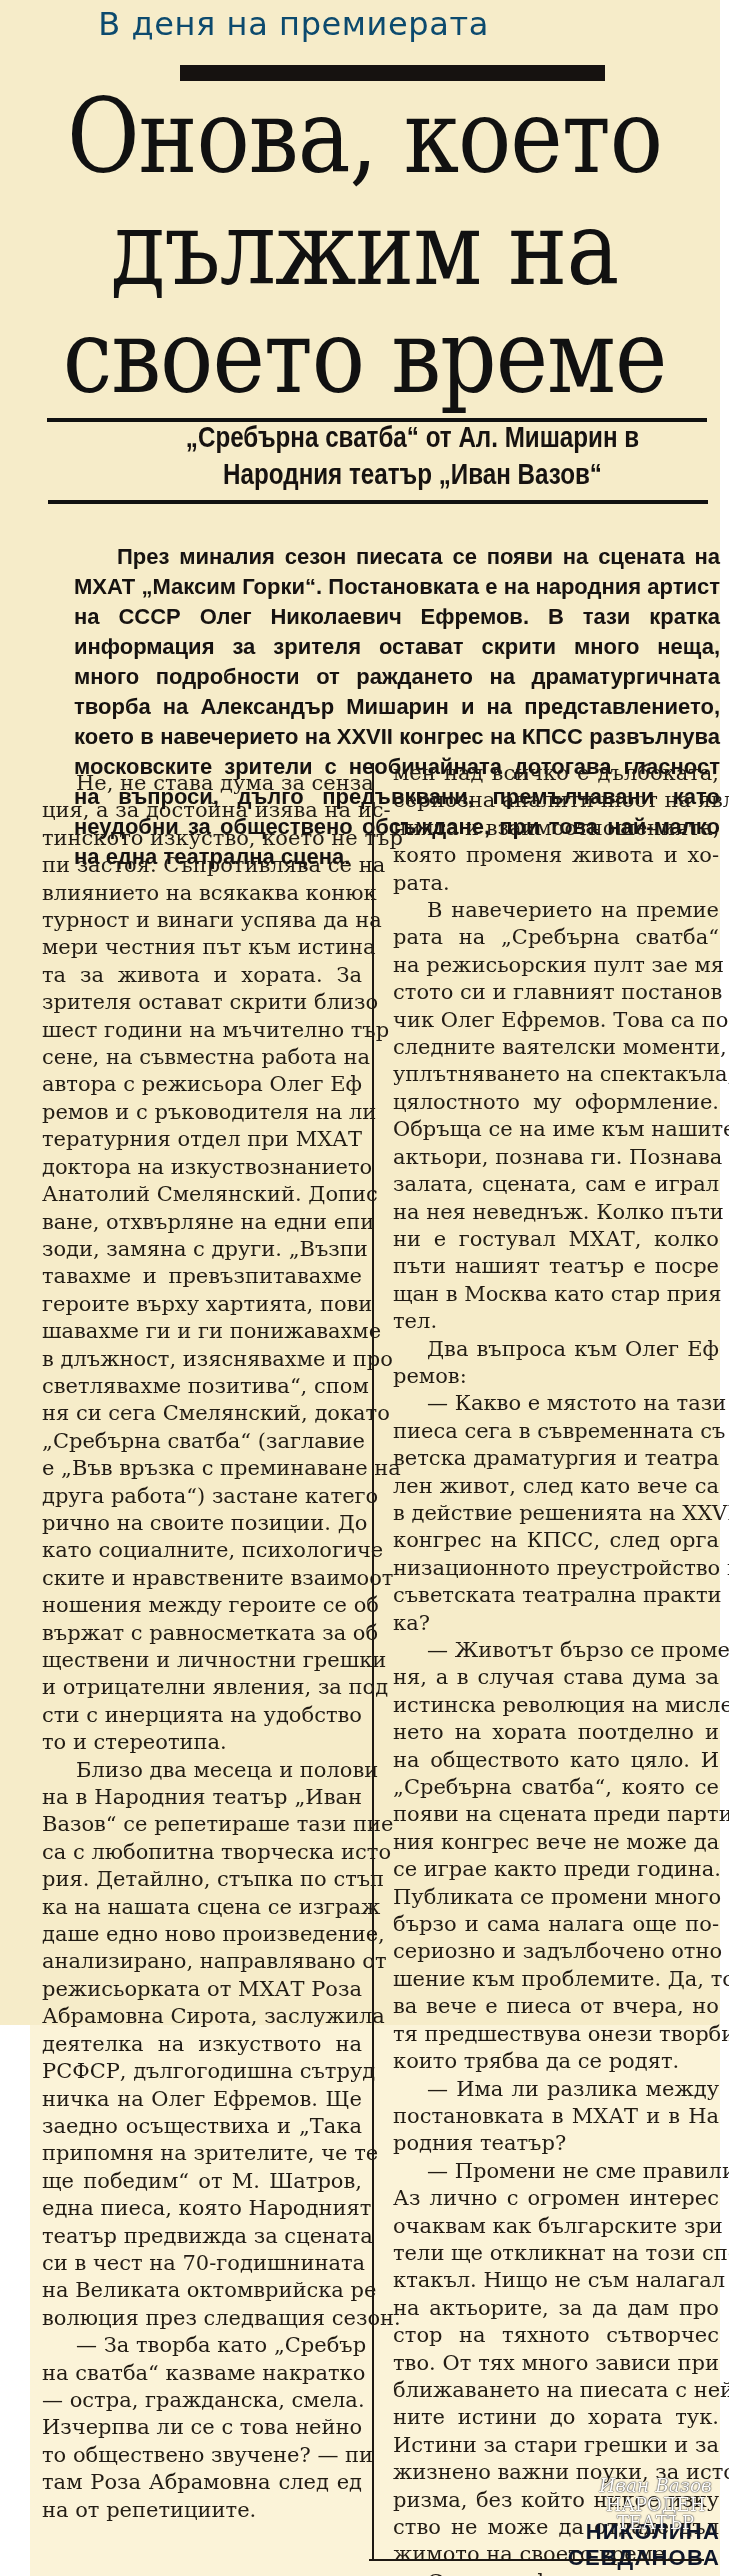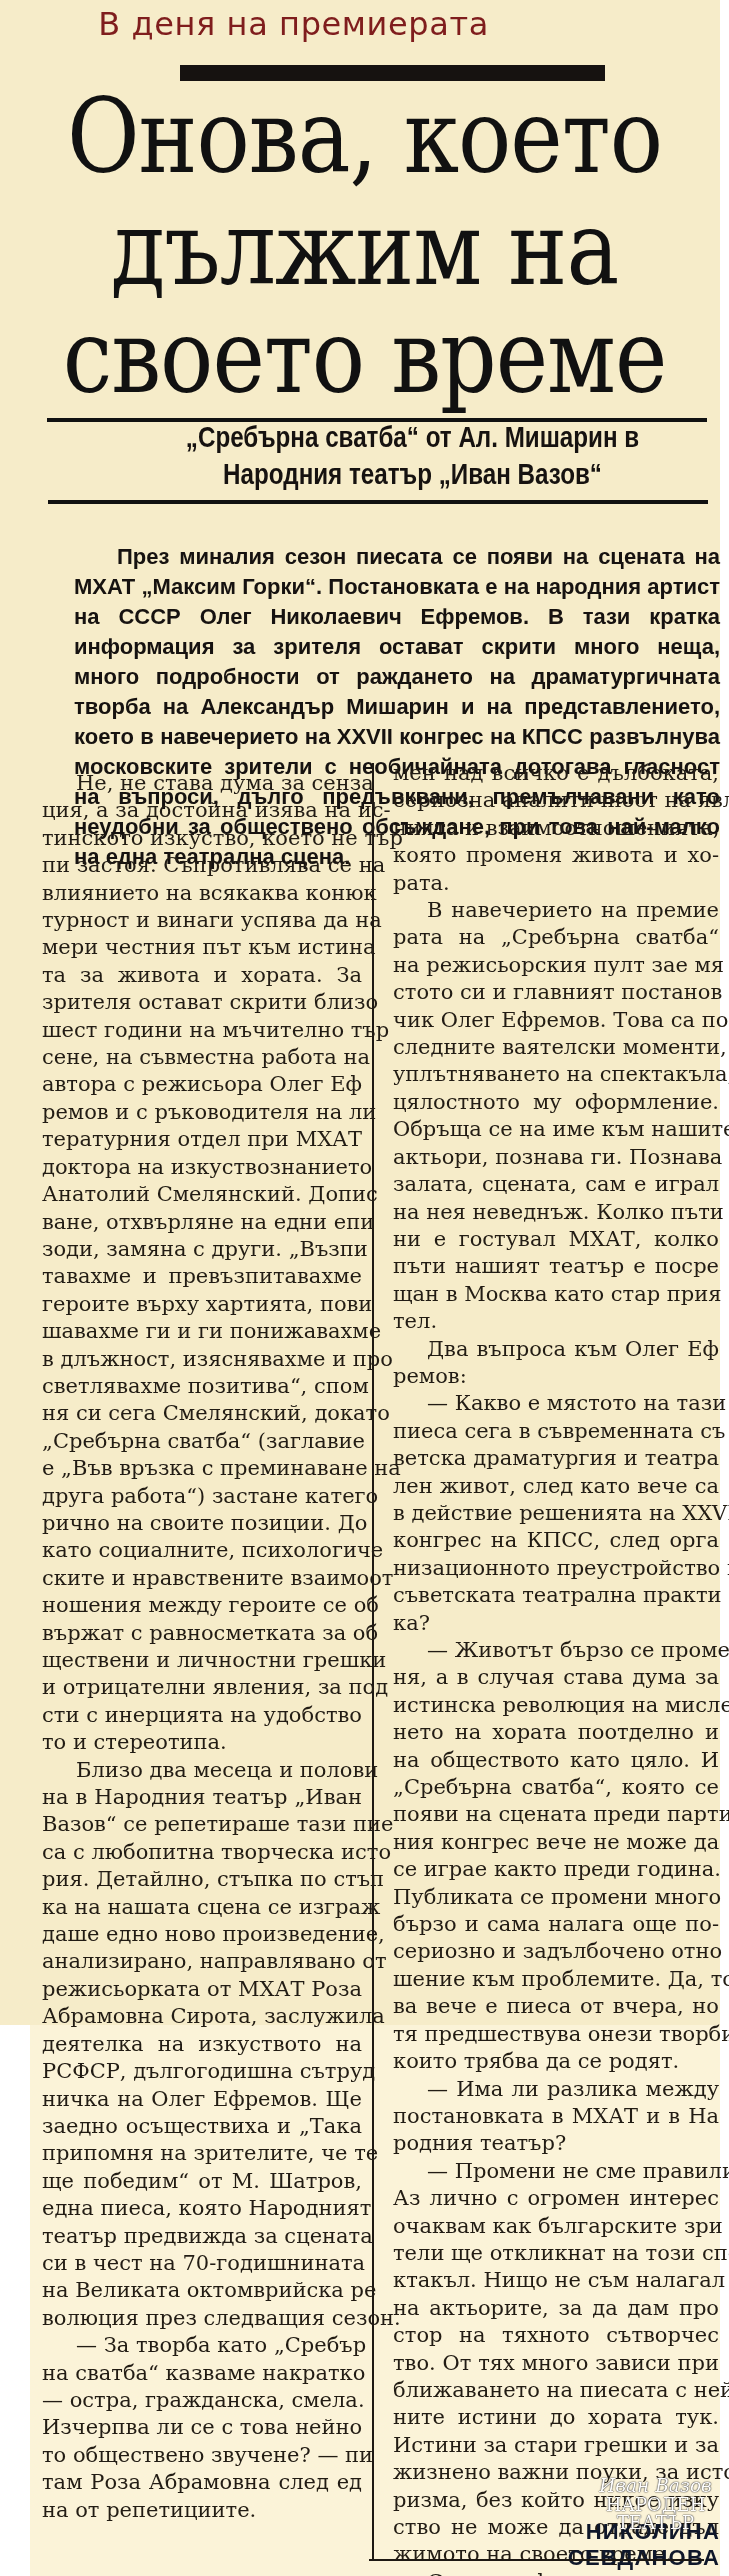--- a/index.html
+++ b/index.html
@@ -18,21 +18,21 @@
   }
   .paper-lower-body {
     position: absolute; left: 29.5px; top: 2025px; width: 700px; height: 551px;
     background: #fbf3d8;
   }
   .right-edge {
     position: absolute; right: 0; top: 0; width: 8.6px; height: 2576px; background: #ffffff;
   }
   .kicker {
     position: absolute; left: 0; width: 587px; top: 4.9px; text-align: center;
-    font-family: "DejaVu Sans", sans-serif; font-size: 32px; letter-spacing: 0.6px; color: #7f1d1d;
+    font-family: "DejaVu Sans", sans-serif; font-size: 32px; letter-spacing: 0.6px; color: #0c4a6e;
   }
   .kicker-bar {
     position: absolute; left: 180px; top: 65px; width: 425px; height: 16px; background: #161210;
   }
   .headline {
     position: absolute; left: 0; width: 729px; text-align: center;
     font-family: "DejaVu Serif", serif; font-weight: normal; color: #111;
     font-size: 103px; line-height: 1; letter-spacing: -1.2px; transform: scaleX(0.86);
   }
   .rule { position: absolute; background: #111; }

